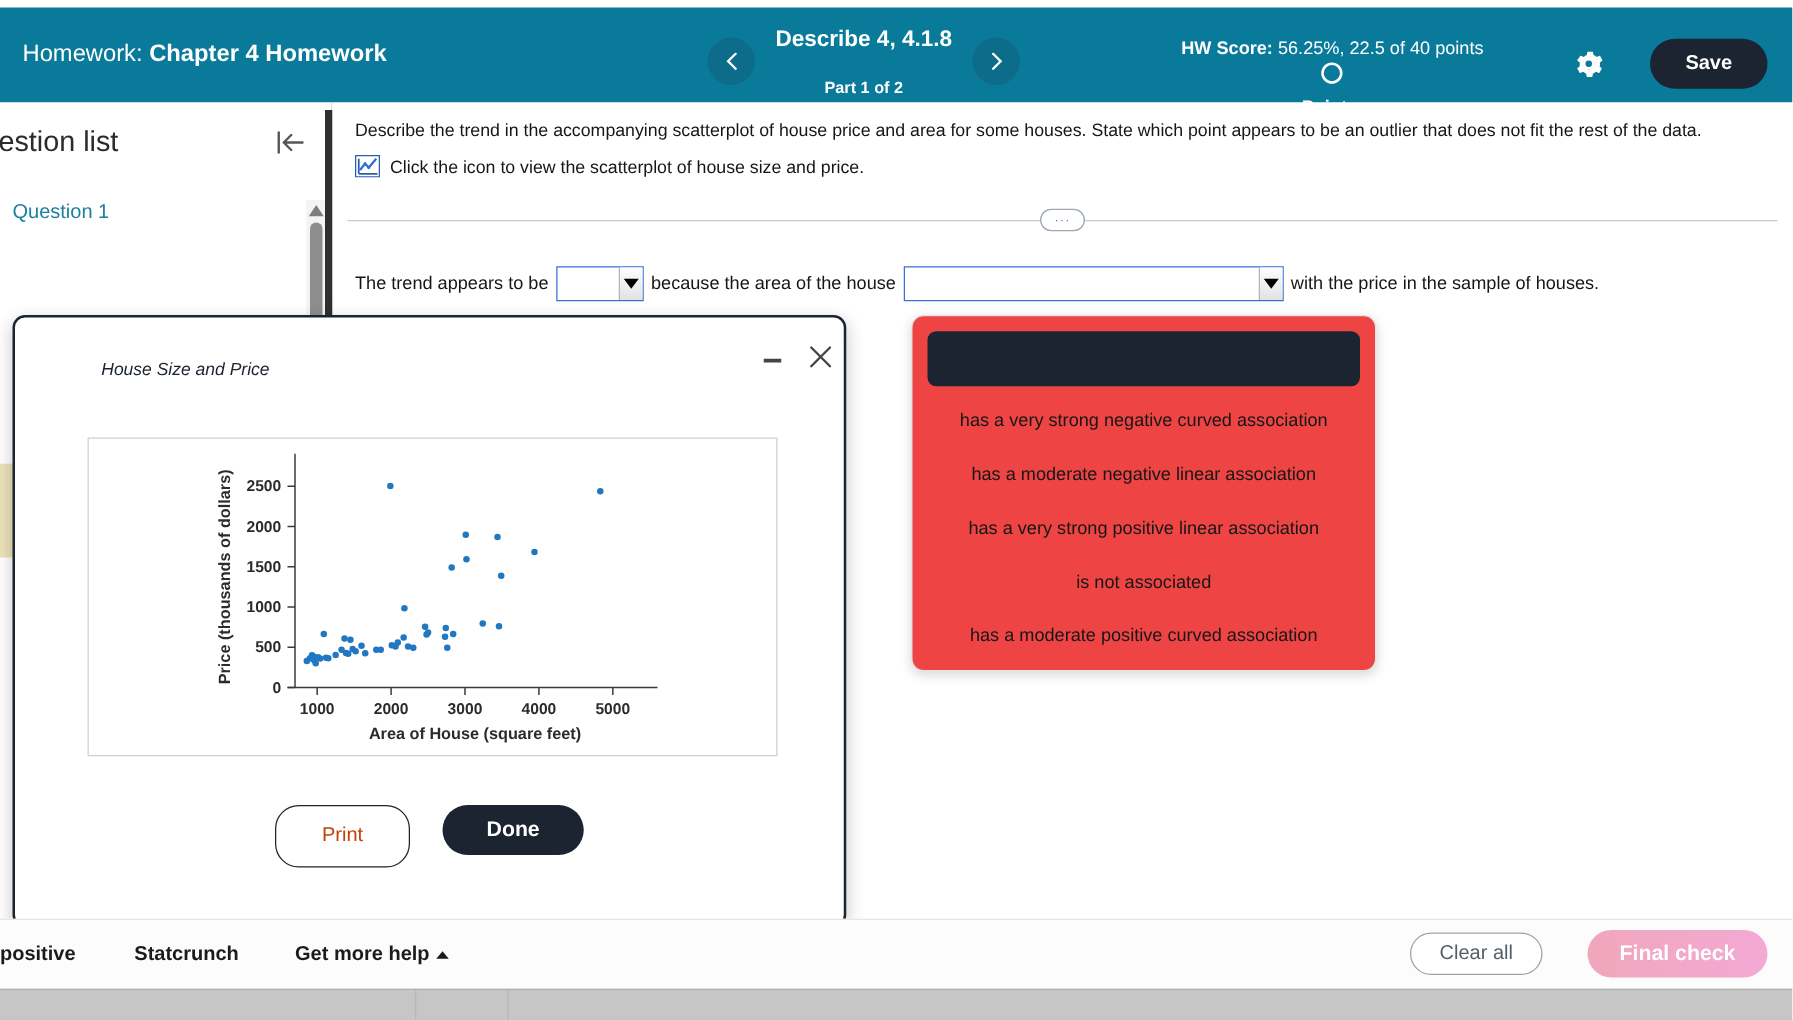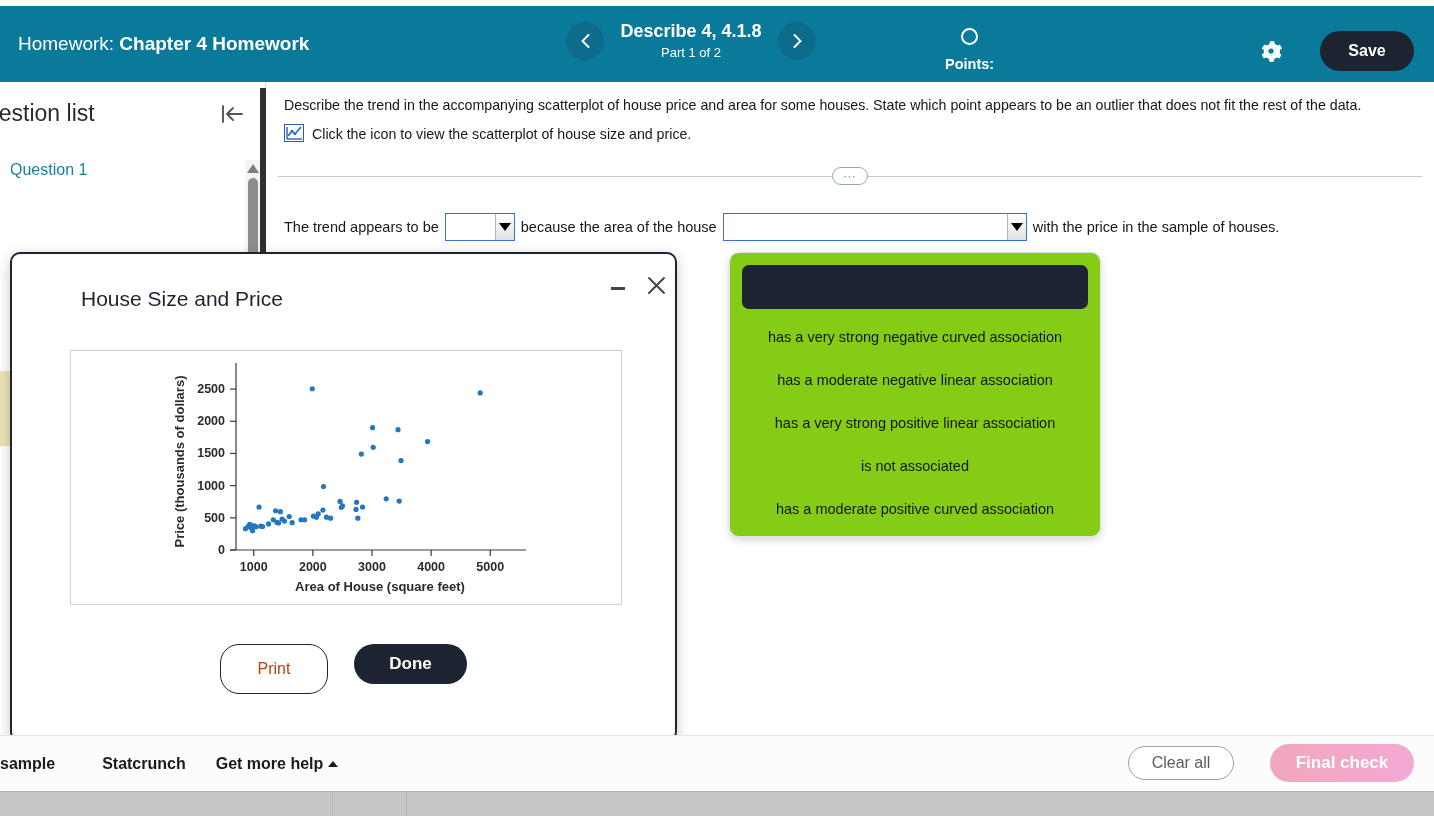--- a/index.html
+++ b/index.html
@@ -25,21 +25,21 @@
 
   .qnav { position:absolute; left:566px; top:16px; display:flex; align-items:center; gap:12px; }
   .navbtn {
     width:38px; height:38px; border-radius:50%;
     background:#0d6c89; border:none; color:#fff;
     display:flex; align-items:center; justify-content:center;
     font-size:15px; cursor:pointer; padding:0; line-height:1;
   }
   .qnav-center { text-align:center; color:#fff; min-width:150px; }
   .qnav-center .qmain { font-size:18px; font-weight:700; line-height:1.1; }
-  .qnav-center .qpart { font-size:13px; font-weight:400; margin-top:3px; }
+  .qnav-center .qpart { font-size:13px; font-weight:700; margin-top:20px; }
 
   .scorebox { position:absolute; left:945px; top:22px; color:#fff; }
   .scoreline { font-size:14.5px; line-height:1.55; white-space:nowrap; }
   .scoreline b { font-weight:700; }
   .pointsline { display:flex; align-items:center; gap:8px; font-size:14.5px; line-height:1.55;flex-direction:column; }
   .circ { display:inline-block; width:17px; height:17px; border:2px solid #fff; border-radius:50%; }
 
   .gear { position:absolute; left:1256px; top:30px; width:30px; height:30px; cursor:pointer; }
   .savebtn {
     position:absolute; left:1320px; top:25px;
@@ -105,39 +105,39 @@
     position:absolute; right:0; top:0; bottom:0; width:19px;
     background:linear-gradient(#fdfdfd,#e2e2e2);
     border-left:1px solid #b5b5b5;
     display:flex; align-items:center; justify-content:center;
   }
   .caret { width:0;height:0;border-left:6px solid transparent;border-right:6px solid transparent;border-top:8px solid #000; }
 
   
   .dropdown {
     position:absolute; left:729px; top:252px; width:372px; height:285px;
-    background:#84cc16; border:1px solid #e3e3e3; border-radius:10px;
+    background:#ef4444; border:1px solid #e3e3e3; border-radius:10px;
     box-shadow:0 3px 9px rgba(0,0,0,.16);
     padding:10px 12px;
   }
   .dd-selected {
     height:44px; background:#1b2430; border-radius:7px; margin:2px 0 6px 0; cursor:pointer;
   }
   .dd-opt {
     height:43px; display:flex; align-items:center; justify-content:center;
     font-size:14.5px; color:#161616; cursor:pointer; text-align:center;
   }
 
   
   .modal {
     position:absolute; left:10px; top:252px; width:667px; height:490px;
     background:#fff; border:2px solid #1b2430; border-radius:10px;
     box-shadow:0 4px 14px rgba(0,0,0,.22);
   }
-  .modal-title { position:absolute; left:69px; top:33px; font-size:21px; color:#1b2430; }
+  .modal-title { position:absolute; left:69px; top:33px; font-size:14px; color:#1b2430;font-style:italic; }
   .modal-min { position:absolute; left:594px; top:22px; width:24px; height:24px; cursor:pointer;
     display:flex; align-items:center; justify-content:center; }
   .modal-min i { display:block; width:14px; height:3px; background:#444; }
   .modal-close { position:absolute; left:629px; top:16px; width:30px; height:30px; cursor:pointer;
     display:flex; align-items:center; justify-content:center; font-size:25px; color:#444; line-height:1; }
 
   .plotbox {
     position:absolute; left:58px; top:96px; width:552px; height:255px;
     border:1px solid #cfcfcf; background:#fff;
   }
@@ -207,20 +207,24 @@
         <div class="qpart">Part 1 of 2</div>
       </div>
       <button class="navbtn">
         <svg width="9" height="14" viewBox="0 0 9 14">
           <path d="M1.5 1 L7.5 7 L1.5 13" stroke="#ffffff" stroke-width="1.9" fill="none" stroke-linecap="round"></path>
         </svg>
       </button>
     </div>
 
     <div class="scorebox">
+      <div class="scoreline">
+        <b>HW Score:</b>
+        <span>56.25%, 22.5 of 40 points</span>
+      </div>
       <div class="pointsline">
         <span class="circ"></span>
         <b>Points:</b>
         <span>0 of 1</span>
       </div>
     </div>
 
     <div class="gear">
       <svg width="30" height="30" viewBox="0 0 24 24">
         <path fill="#ffffff" d="M12 8.2a3.8 3.8 0 1 0 0 7.6 3.8 3.8 0 0 0 0-7.6zm0 5.9a2.1 2.1 0 1 1 0-4.2 2.1 2.1 0 0 1 0 4.2z"></path>
@@ -393,26 +397,26 @@
     </div>
 
     <div class="modal-btns">
       <button class="btn-print">Print</button>
       <button class="btn-done">Done</button>
     </div>
   </div>
 
   <div class="bottombar">
     <div class="bb-link" style="margin-left:0px;">
-      <span>sample</span>
+      <span>positive</span>
     </div>
     <div class="bb-link" style="margin-left:47px;">
       <span>Statcrunch</span>
     </div>
-    <div class="bb-link" style="margin-left:30px;">
+    <div class="bb-link" style="margin-left:45px;">
       <span>Get more help</span>
       <span class="caret-up"></span>
     </div>
   </div>
   <button class="btn-clear">Clear all</button>
   <button class="btn-final">Final check</button>
 
   <div class="osbar">
     <div class="seg" style="left:0;width:333px;"></div>
     <div class="seg" style="left:333px;width:74px;"></div>

